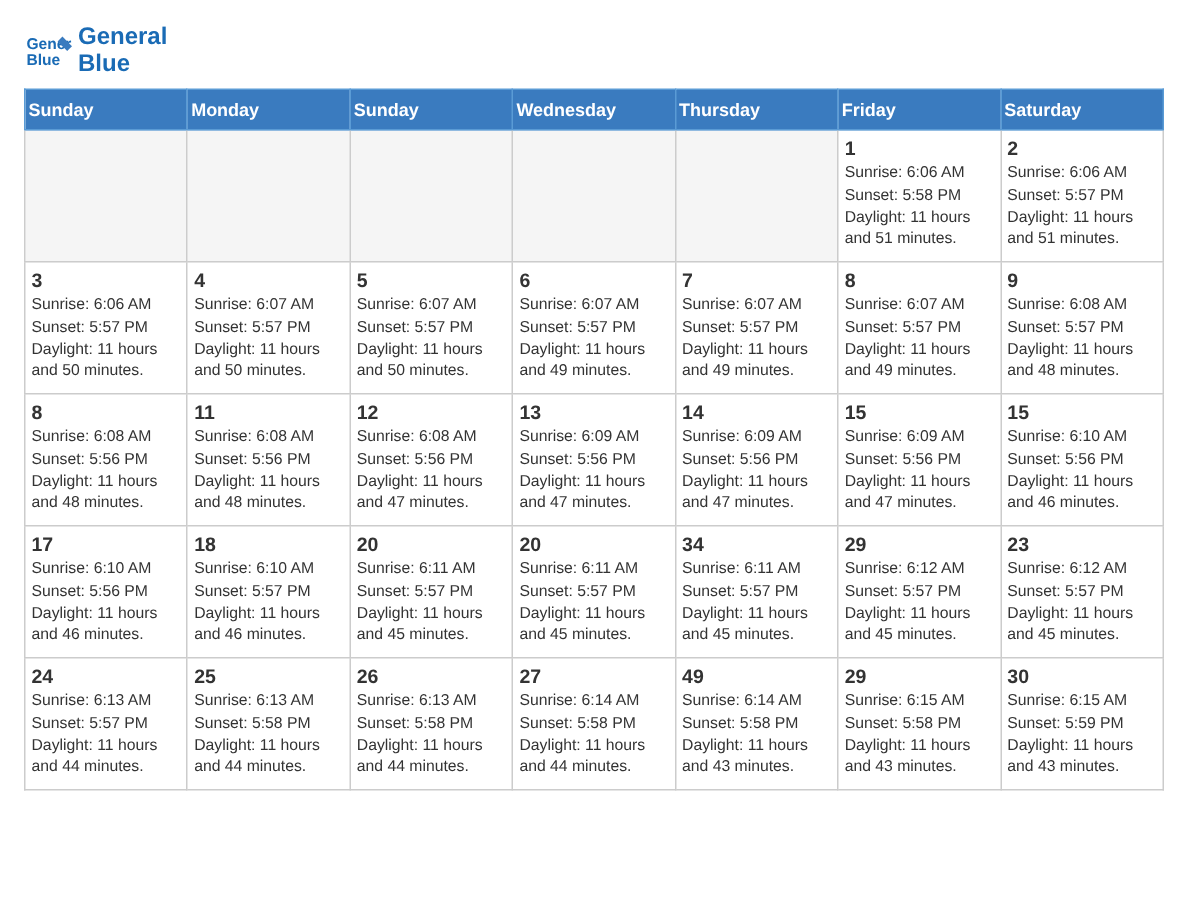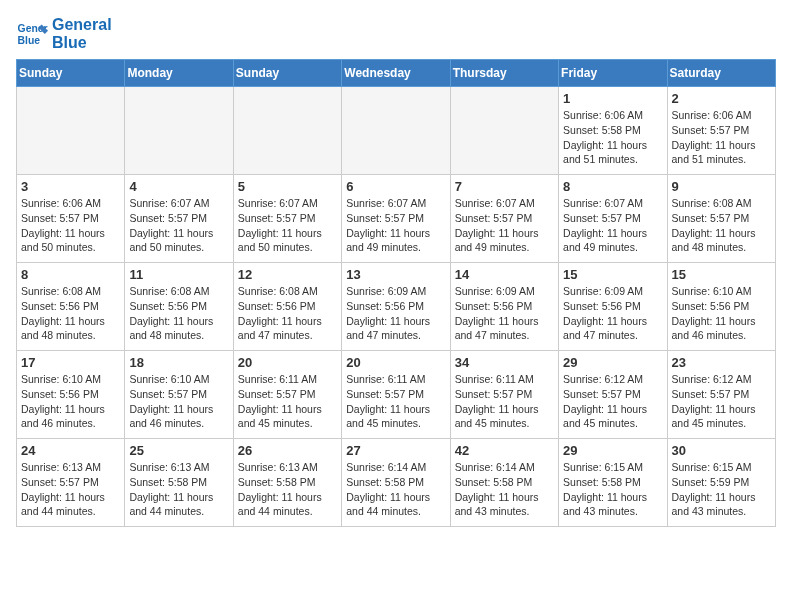--- a/index.html
+++ b/index.html
@@ -222,21 +222,21 @@
         </td>
         <td>
           <div class="day-number">26</div>
           <div class="day-info">Sunrise: 6:13 AM<br>Sunset: 5:58 PM<br>Daylight: 11 hours and 44 minutes.</div>
         </td>
         <td>
           <div class="day-number">27</div>
           <div class="day-info">Sunrise: 6:14 AM<br>Sunset: 5:58 PM<br>Daylight: 11 hours and 44 minutes.</div>
         </td>
         <td>
-          <div class="day-number">42</div>
+          <div class="day-number">49</div>
           <div class="day-info">Sunrise: 6:14 AM<br>Sunset: 5:58 PM<br>Daylight: 11 hours and 43 minutes.</div>
         </td>
         <td>
           <div class="day-number">29</div>
           <div class="day-info">Sunrise: 6:15 AM<br>Sunset: 5:58 PM<br>Daylight: 11 hours and 43 minutes.</div>
         </td>
         <td>
           <div class="day-number">30</div>
           <div class="day-info">Sunrise: 6:15 AM<br>Sunset: 5:59 PM<br>Daylight: 11 hours and 43 minutes.</div>
         </td>

